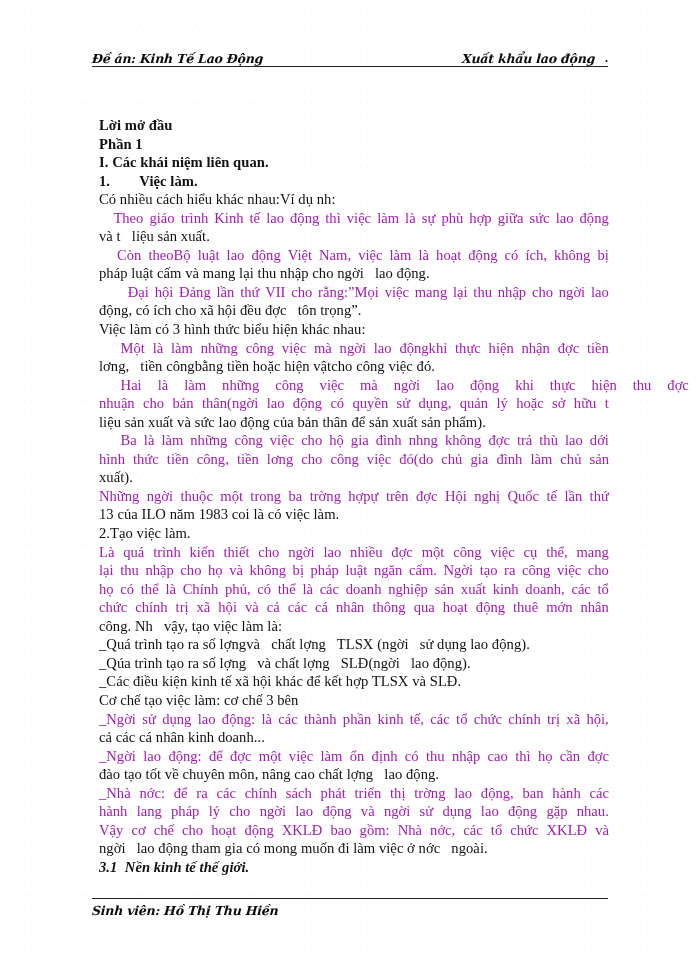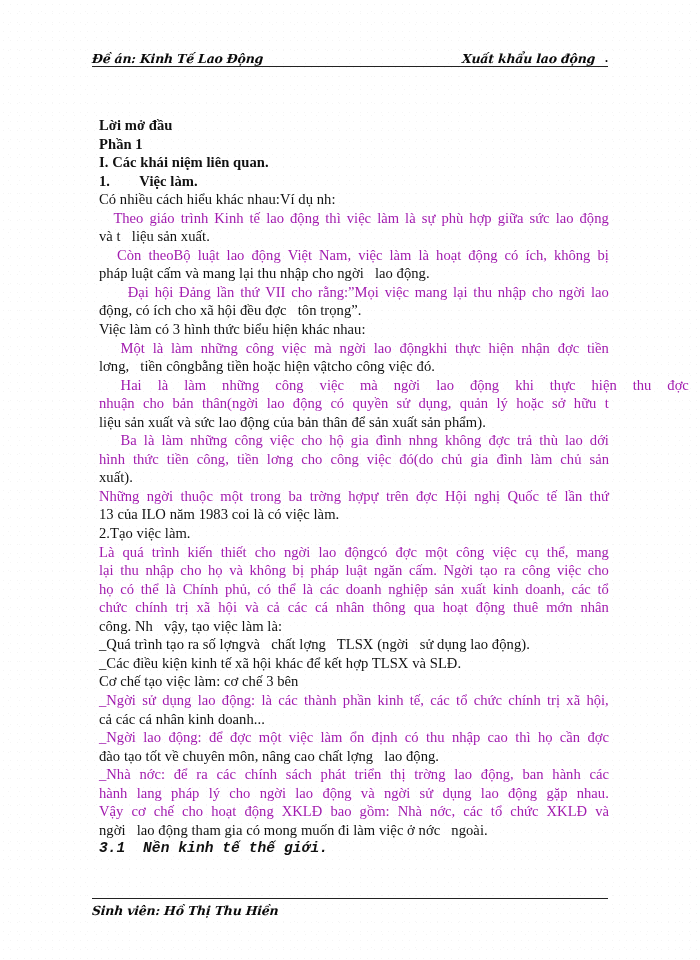--- a/index.html
+++ b/index.html
@@ -77,21 +77,21 @@
     margin-top: 28px;
   }
   .ln {
     font-size: 14.6px;
     line-height: 18.55px;
     white-space: pre;
     letter-spacing: 0.05px;
     color: #111;
   }
   .ln.b       { font-weight: bold; }
-  .ln.bi      { font-weight: bold; font-style: italic; font-family: Liberation Mono, monospace; }
+  .ln.bi      { font-weight: bold; font-style: italic; }
 
   
   .jline {
     display: flex;
     justify-content: space-between;
     font-size: 14.6px;
     line-height: 18.55px;
     color: #a21caf;
     white-space: pre;
   }
@@ -158,26 +158,27 @@
       <div class="ln">lơng,   tiền côngbằng tiền hoặc hiện vậtcho công việc đó.</div>
       <div class="jline" style="padding-left: 21.6px; gap: 16px;"><span>Hai</span><span>là</span><span>làm</span><span>những</span><span>công</span><span>việc</span><span>mà</span><span>ngời</span><span>lao</span><span>động</span><span>khi</span><span>thực</span><span>hiện</span><span>thu</span><span>đợc</span><span>lợi</span></div>
       <div class="jline"><span>nhuận</span><span>cho</span><span>bản</span><span>thân(ngời</span><span>lao</span><span>động</span><span>có</span><span>quyền</span><span>sử</span><span>dụng,</span><span>quản</span><span>lý</span><span>hoặc</span><span>sở</span><span>hữu</span><span>t</span></div>
       <div class="ln">liệu sản xuất và sức lao động của bản thân để sản xuất sản phẩm).</div>
       <div class="jline" style="padding-left: 21.6px;"><span>Ba</span><span>là</span><span>làm</span><span>những</span><span>công</span><span>việc</span><span>cho</span><span>hộ</span><span>gia</span><span>đình</span><span>nhng</span><span>không</span><span>đợc</span><span>trả</span><span>thù</span><span>lao</span><span>dới</span></div>
       <div class="jline"><span>hình</span><span>thức</span><span>tiền</span><span>công,</span><span>tiền</span><span>lơng</span><span>cho</span><span>công</span><span>việc</span><span>đó(do</span><span>chủ</span><span>gia</span><span>đình</span><span>làm</span><span>chủ</span><span>sản</span></div>
       <div class="ln">xuất).</div>
       <div class="jline"><span>Những</span><span>ngời</span><span>thuộc</span><span>một</span><span>trong</span><span>ba</span><span>trờng</span><span>hợpự</span><span>trên</span><span>đợc</span><span>Hội</span><span>nghị</span><span>Quốc</span><span>tế</span><span>lần</span><span>thứ</span></div>
       <div class="ln">13 của ILO năm 1983 coi là có việc làm.</div>
       <div class="ln">2.Tạo việc làm.</div>
-      <div class="jline"><span>Là</span><span>quá</span><span>trình</span><span>kiến</span><span>thiết</span><span>cho</span><span>ngời</span><span>lao</span><span>độngcó</span><span>đợc</span><span>một</span><span>công</span><span>việc</span><span>cụ</span><span>thể,</span><span>mang</span></div>
+      <div class="jline"><span>Là</span><span>quá</span><span>trình</span><span>kiến</span><span>thiết</span><span>cho</span><span>ngời</span><span>lao</span><span>nhiều</span><span>đợc</span><span>một</span><span>công</span><span>việc</span><span>cụ</span><span>thể,</span><span>mang</span></div>
       <div class="jline"><span>lại</span><span>thu</span><span>nhập</span><span>cho</span><span>họ</span><span>và</span><span>không</span><span>bị</span><span>pháp</span><span>luật</span><span>ngăn</span><span>cấm.</span><span>Ngời</span><span>tạo</span><span>ra</span><span>công</span><span>việc</span><span>cho</span></div>
       <div class="jline"><span>họ</span><span>có</span><span>thể</span><span>là</span><span>Chính</span><span>phủ,</span><span>có</span><span>thể</span><span>là</span><span>các</span><span>doanh</span><span>nghiệp</span><span>sản</span><span>xuất</span><span>kinh</span><span>doanh,</span><span>các</span><span>tổ</span></div>
       <div class="jline"><span>chức</span><span>chính</span><span>trị</span><span>xã</span><span>hội</span><span>và</span><span>cả</span><span>các</span><span>cá</span><span>nhân</span><span>thông</span><span>qua</span><span>hoạt</span><span>động</span><span>thuê</span><span>mớn</span><span>nhân</span></div>
       <div class="ln">công. Nh   vậy, tạo việc làm là:</div>
       <div class="ln">_Quá trình tạo ra số lợngvà   chất lợng   TLSX (ngời   sử dụng lao động).</div>
+      <div class="ln">_Qúa trình tạo ra số lợng   và chất lợng   SLĐ(ngời   lao động).</div>
       <div class="ln">_Các điều kiện kinh tế xã hội khác để kết hợp TLSX và SLĐ.</div>
       <div class="ln">Cơ chế tạo việc làm: cơ chế 3 bên</div>
       <div class="jline"><span>_Ngời</span><span>sử</span><span>dụng</span><span>lao</span><span>động:</span><span>là</span><span>các</span><span>thành</span><span>phần</span><span>kinh</span><span>tế,</span><span>các</span><span>tổ</span><span>chức</span><span>chính</span><span>trị</span><span>xã</span><span>hội,</span></div>
       <div class="ln">cả các cá nhân kinh doanh...</div>
       <div class="jline"><span>_Ngời</span><span>lao</span><span>động:</span><span>để</span><span>đợc</span><span>một</span><span>việc</span><span>làm</span><span>ổn</span><span>định</span><span>có</span><span>thu</span><span>nhập</span><span>cao</span><span>thì</span><span>họ</span><span>cần</span><span>đợc</span></div>
       <div class="ln">đào tạo tốt về chuyên môn, nâng cao chất lợng   lao động.</div>
       <div class="jline"><span>_Nhà</span><span>nớc:</span><span>để</span><span>ra</span><span>các</span><span>chính</span><span>sách</span><span>phát</span><span>triển</span><span>thị</span><span>trờng</span><span>lao</span><span>động,</span><span>ban</span><span>hành</span><span>các</span></div>
       <div class="jline"><span>hành</span><span>lang</span><span>pháp</span><span>lý</span><span>cho</span><span>ngời</span><span>lao</span><span>động</span><span>và</span><span>ngời</span><span>sử</span><span>dụng</span><span>lao</span><span>động</span><span>gặp</span><span>nhau.</span></div>
       <div class="jline"><span>Vậy</span><span>cơ</span><span>chế</span><span>cho</span><span>hoạt</span><span>động</span><span>XKLĐ</span><span>bao</span><span>gồm:</span><span>Nhà</span><span>nớc,</span><span>các</span><span>tổ</span><span>chức</span><span>XKLĐ</span><span>và</span></div>
       <div class="ln">ngời   lao động tham gia có mong muốn đi làm việc ở nớc   ngoài.</div>

